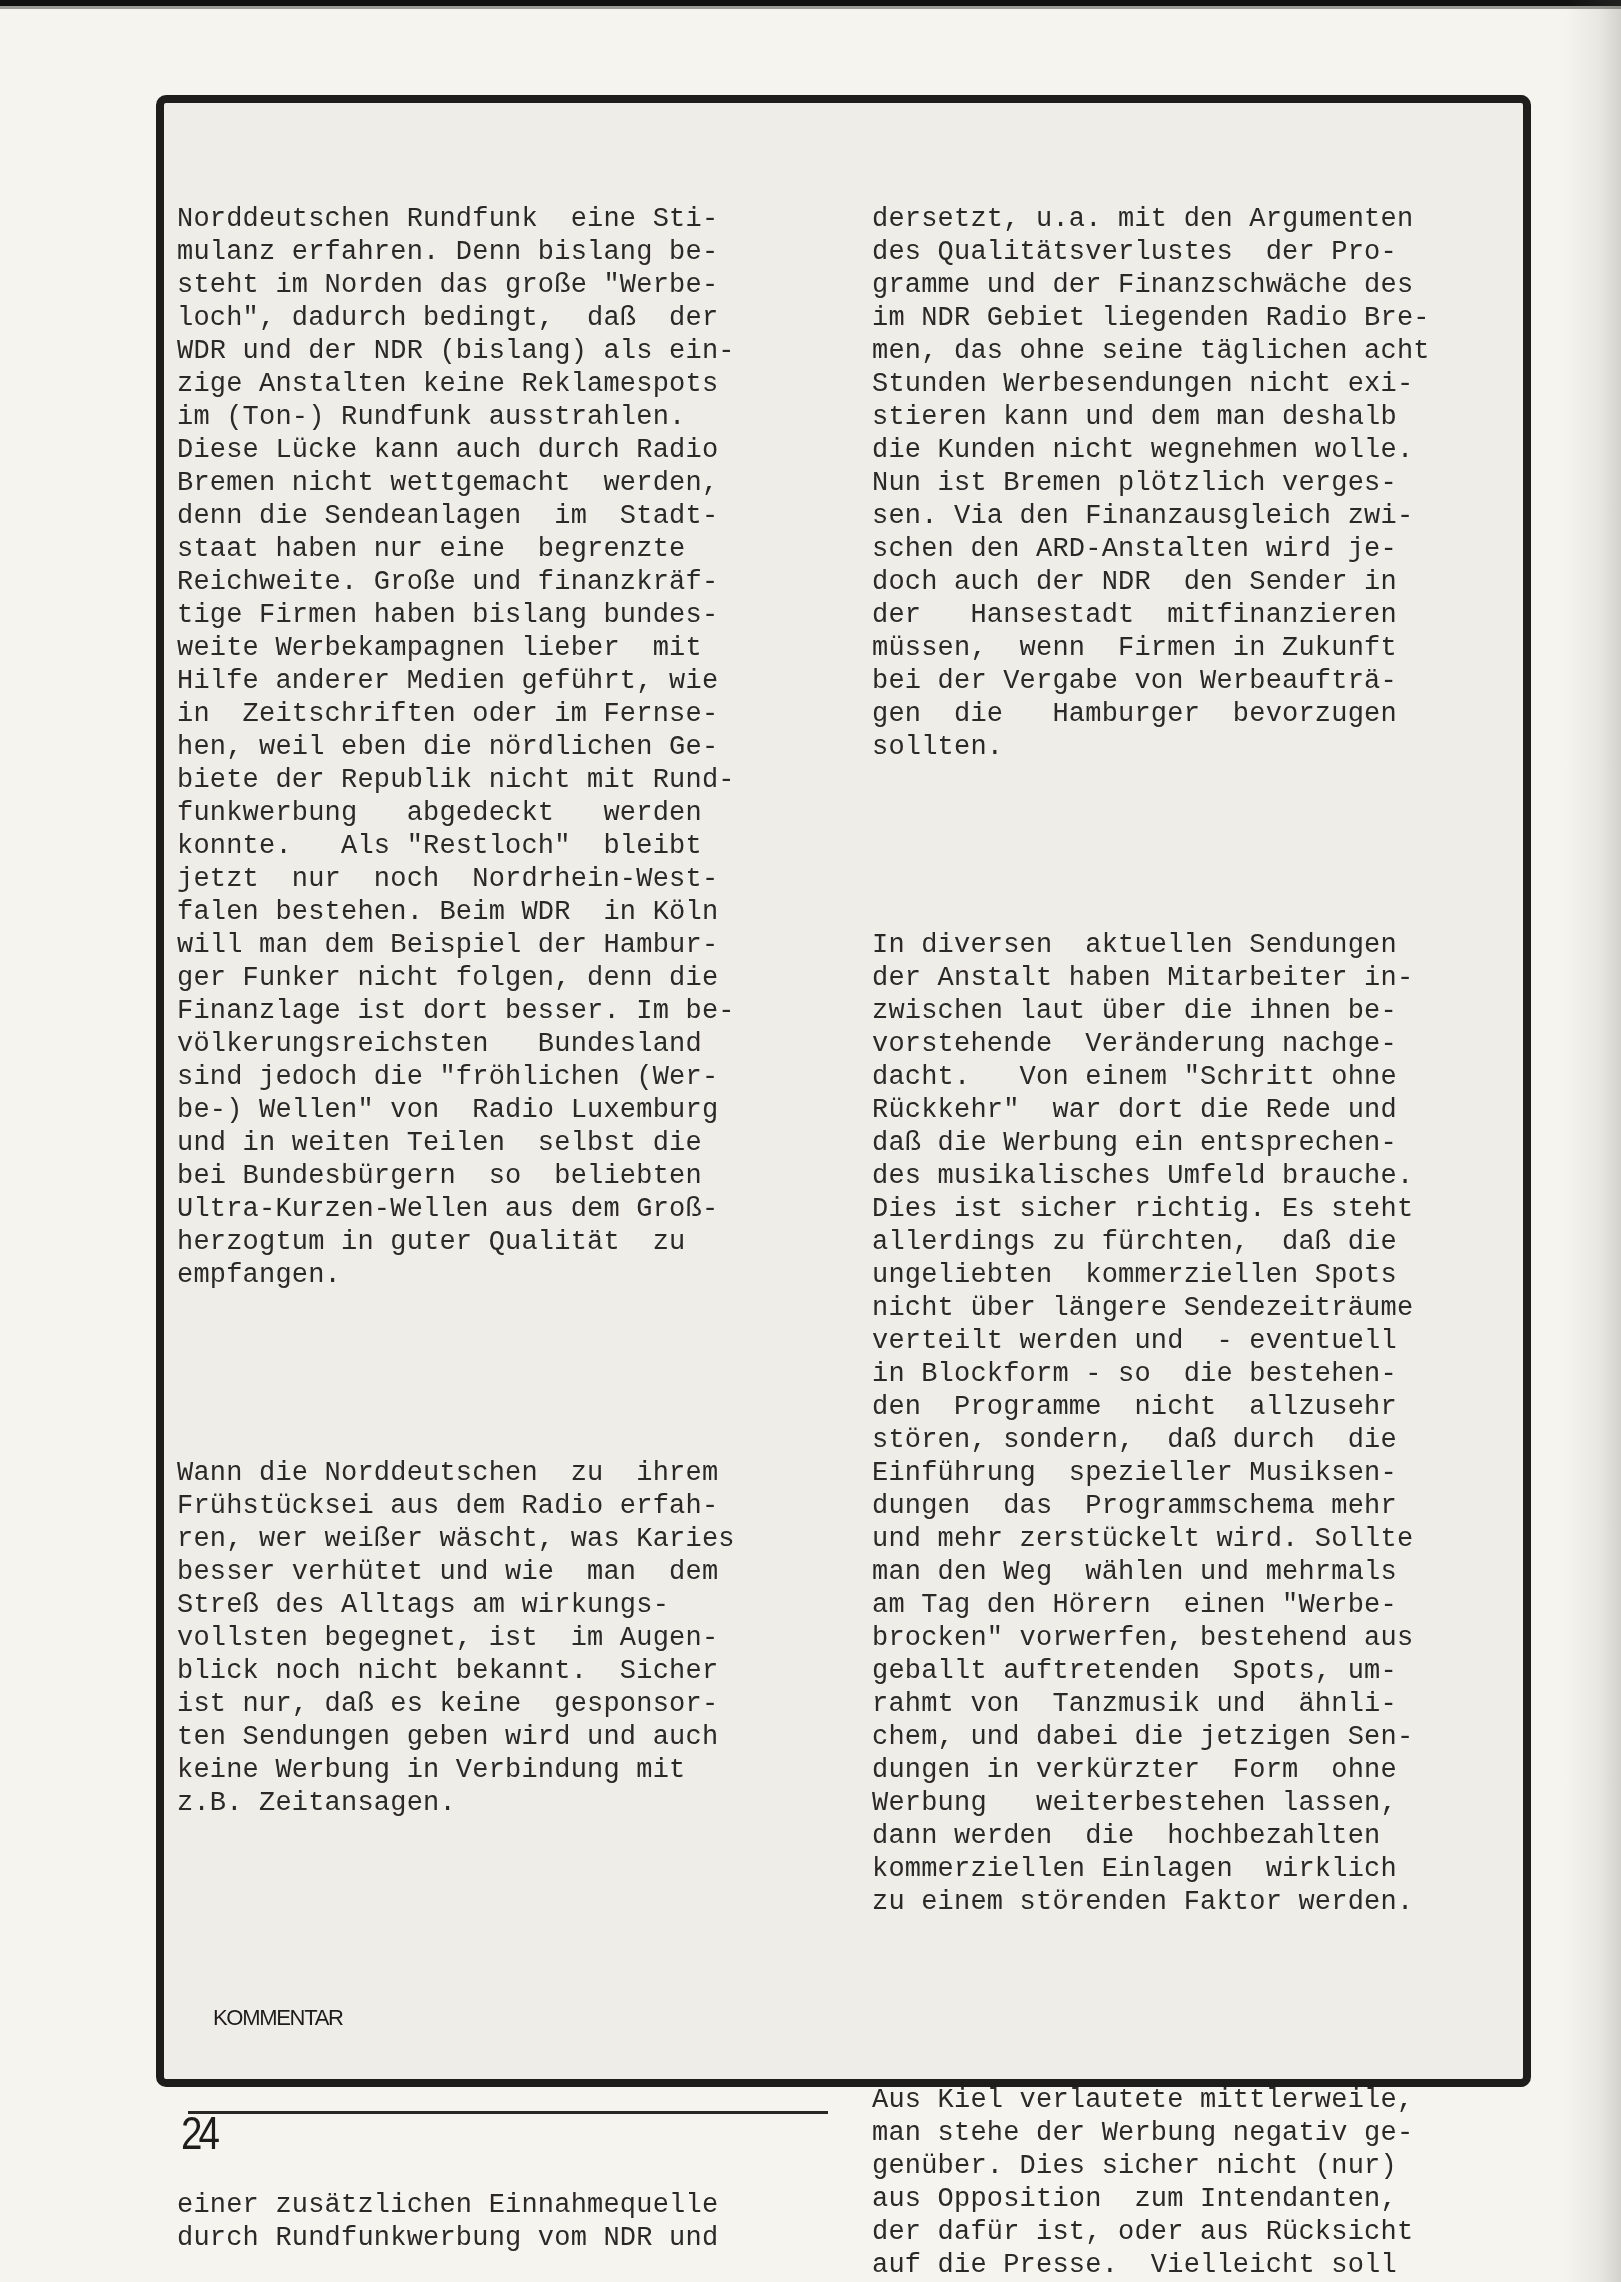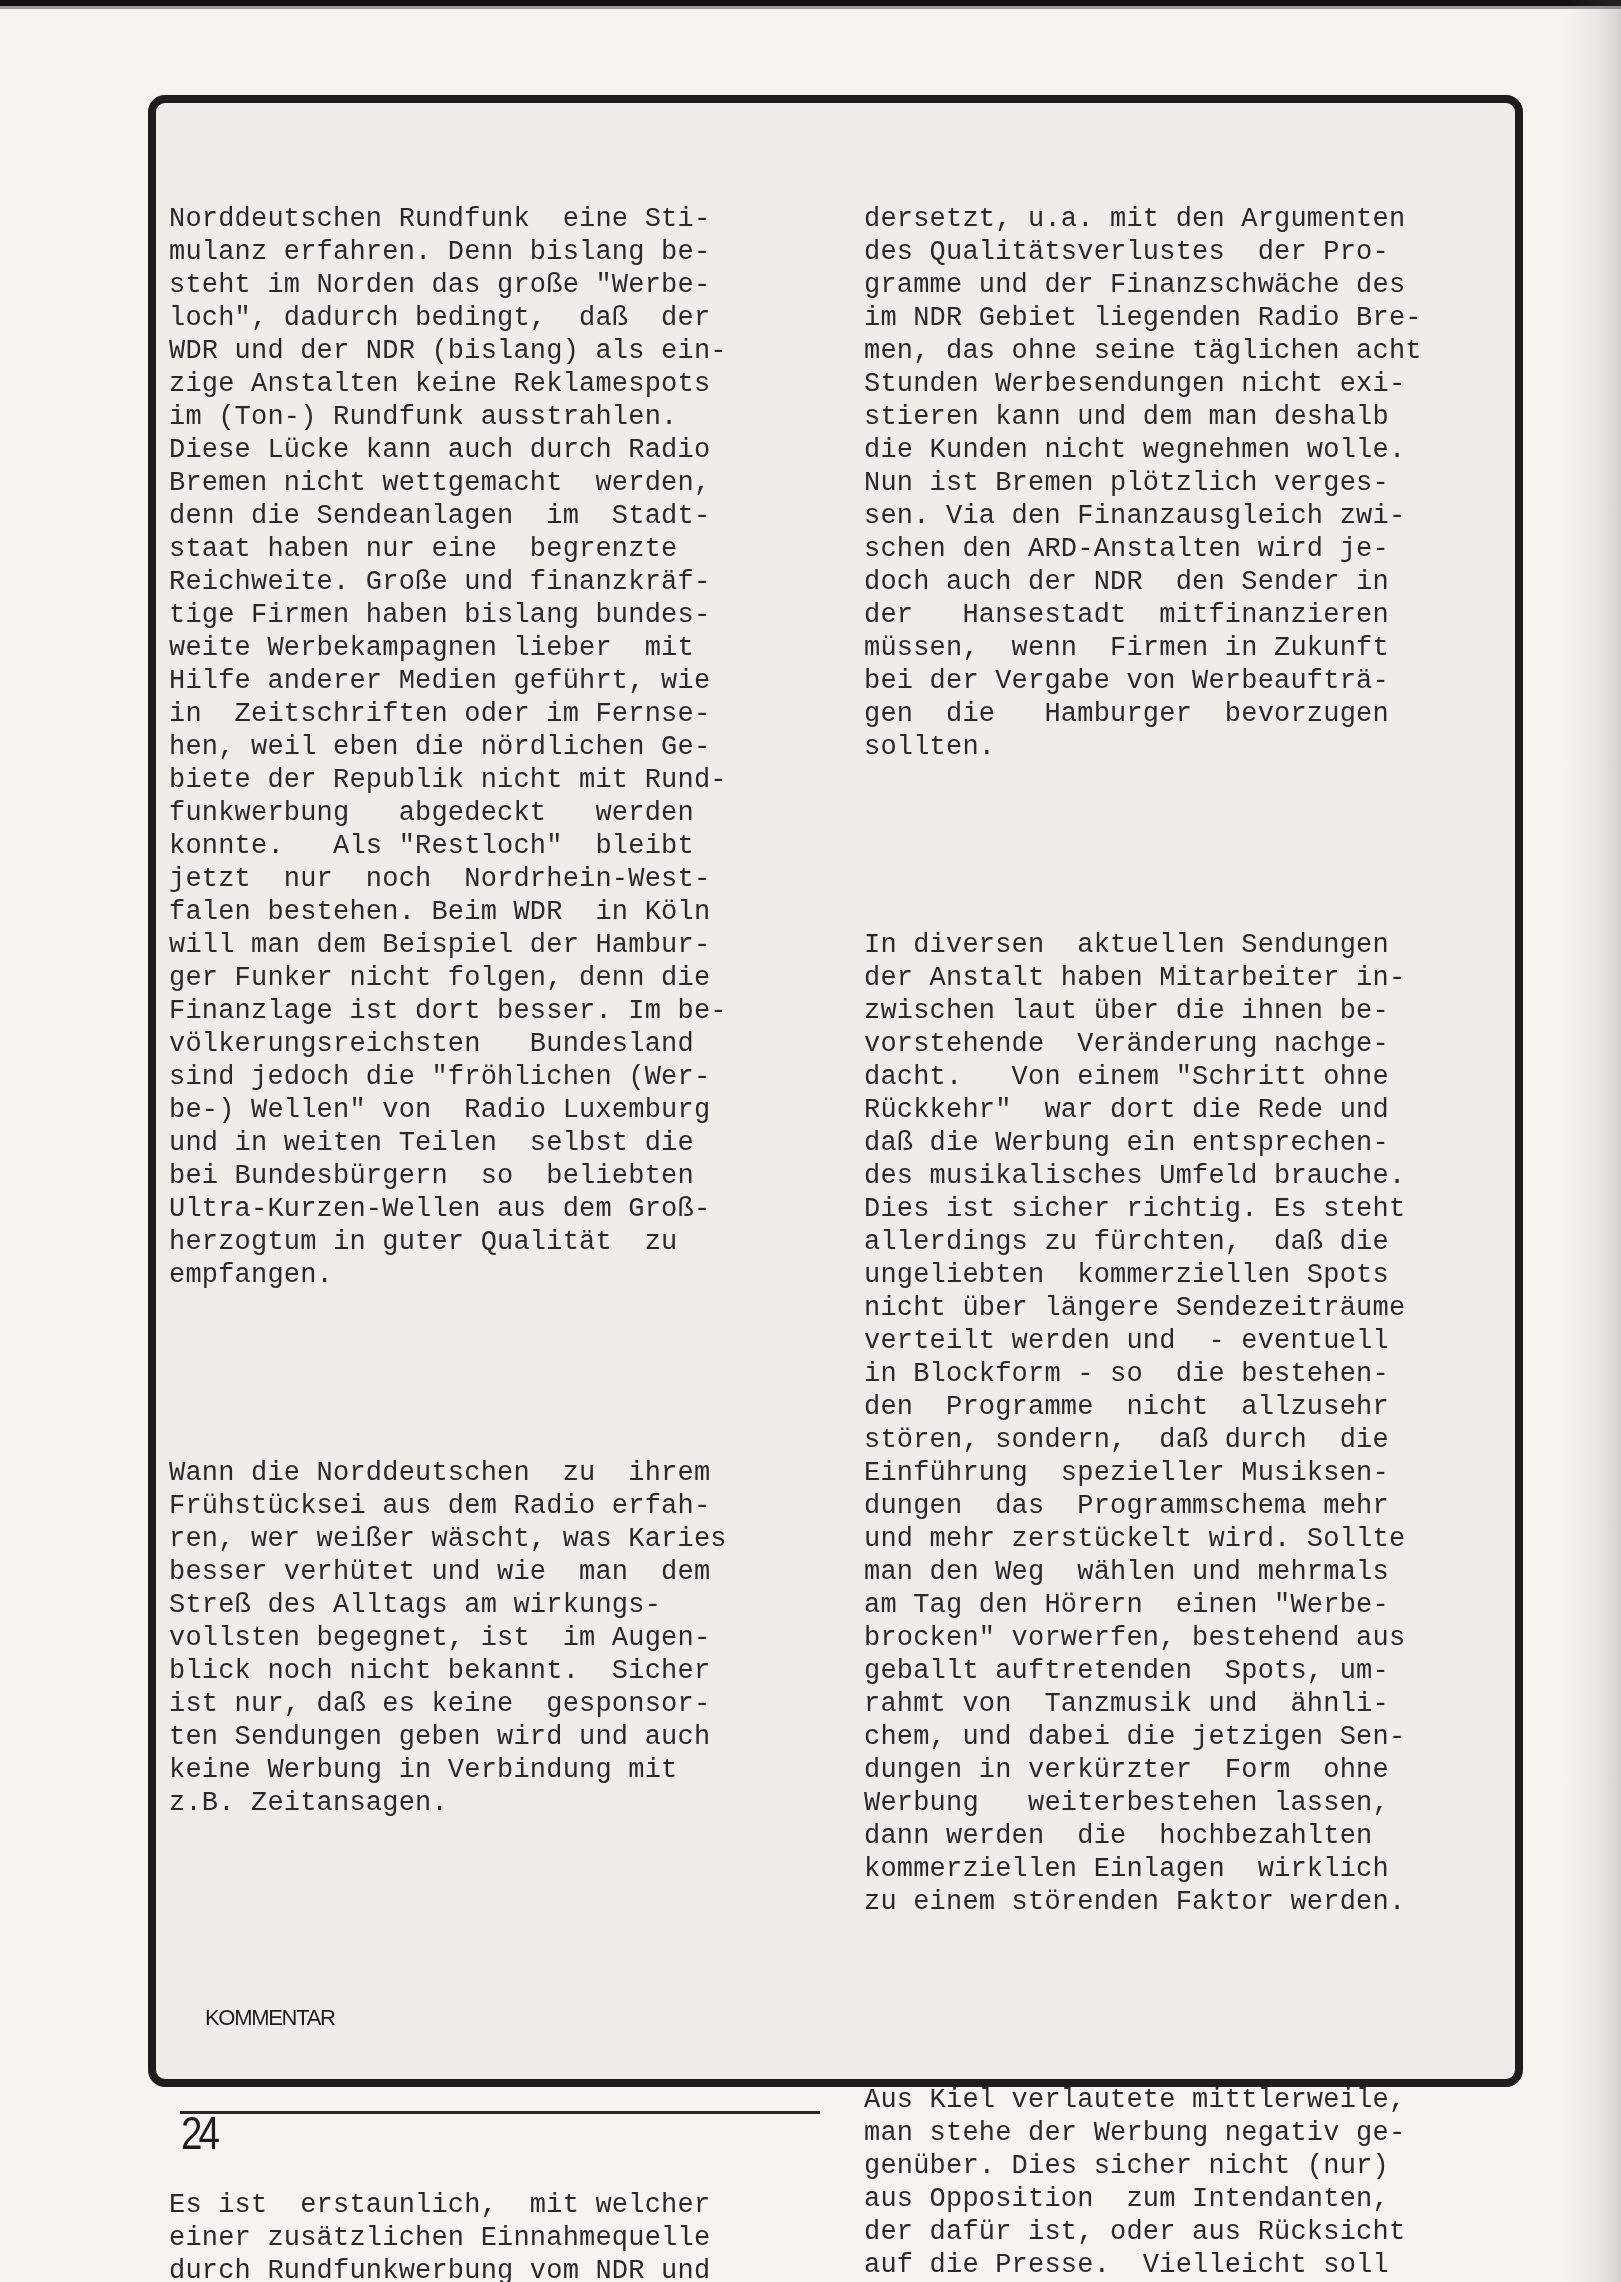--- a/index.html
+++ b/index.html
@@ -22,27 +22,27 @@
     background: linear-gradient(#111 0 5.6px, #9a9a96 5.6px 8.5px);
   }
   .scan-right {
     position: absolute;
     right: 0; top: 0;
     width: 56px; height: 2282px;
     background: linear-gradient(90deg, rgba(0,0,0,0) 0%, rgba(120,118,112,0.10) 60%, rgba(90,88,84,0.22) 100%);
   }
   .frame {
     position: absolute;
-    left: 148px;
+    left: 156px;
     top: 95px;
     width: 1375px;
     height: 1992px;
     box-sizing: border-box;
     border: 8.5px solid #1f1d1c;
-    border-radius: 17px;
+    border-radius: 10px;
     background: #efede8;
   }
   .col {
     position: absolute;
     top: 34px;
     font-size: 27px;
     line-height: 33px;
     letter-spacing: 0.2px;
     white-space: pre;
     color: #2b2927;
@@ -93,21 +93,21 @@
 <div class="frame">
 
   <div class="col col-left">
     <div><span class="line">Norddeutschen Rundfunk  eine Sti-</span><span class="line">mulanz erfahren. Denn bislang be-</span><span class="line">steht im Norden das große "Werbe-</span><span class="line">loch", dadurch bedingt,  daß  der</span><span class="line">WDR und der NDR (bislang) als ein-</span><span class="line">zige Anstalten keine Reklamespots</span><span class="line">im (Ton-) Rundfunk ausstrahlen.</span><span class="line">Diese Lücke kann auch durch Radio</span><span class="line">Bremen nicht wettgemacht  werden,</span><span class="line">denn die Sendeanlagen  im  Stadt-</span><span class="line">staat haben nur eine  begrenzte</span><span class="line">Reichweite. Große und finanzkräf-</span><span class="line">tige Firmen haben bislang bundes-</span><span class="line">weite Werbekampagnen lieber  mit</span><span class="line">Hilfe anderer Medien geführt, wie</span><span class="line">in  Zeitschriften oder im Fernse-</span><span class="line">hen, weil eben die nördlichen Ge-</span><span class="line">biete der Republik nicht mit Rund-</span><span class="line">funkwerbung   abgedeckt   werden</span><span class="line">konnte.   Als "Restloch"  bleibt</span><span class="line">jetzt  nur  noch  Nordrhein-West-</span><span class="line">falen bestehen. Beim WDR  in Köln</span><span class="line">will man dem Beispiel der Hambur-</span><span class="line">ger Funker nicht folgen, denn die</span><span class="line">Finanzlage ist dort besser. Im be-</span><span class="line">völkerungsreichsten   Bundesland</span><span class="line">sind jedoch die "fröhlichen (Wer-</span><span class="line">be-) Wellen" von  Radio Luxemburg</span><span class="line">und in weiten Teilen  selbst die</span><span class="line">bei Bundesbürgern  so  beliebten</span><span class="line">Ultra-Kurzen-Wellen aus dem Groß-</span><span class="line">herzogtum in guter Qualität  zu</span><span class="line">empfangen.</span></div>
     <span class="gap"></span>
     <div><span class="line">Wann die Norddeutschen  zu  ihrem</span><span class="line">Frühstücksei aus dem Radio erfah-</span><span class="line">ren, wer weißer wäscht, was Karies</span><span class="line">besser verhütet und wie  man  dem</span><span class="line">Streß des Alltags am wirkungs-</span><span class="line">vollsten begegnet, ist  im Augen-</span><span class="line">blick noch nicht bekannt.  Sicher</span><span class="line">ist nur, daß es keine  gesponsor-</span><span class="line">ten Sendungen geben wird und auch</span><span class="line">keine Werbung in Verbindung mit</span><span class="line">z.B. Zeitansagen.</span></div>
 
     <div class="kommentar-block">
       <span class="kommentar-heading">KOMMENTAR</span>
       <span class="kommentar-rule"></span>
-      <div><span class="line">Es ist  erstaunlich,  mit welcher</span><span class="line">einer zusätzlichen Einnahmequelle</span><span class="line">durch Rundfunkwerbung vom NDR und</span></div>
+      <div><span class="line">einer zusätzlichen Einnahmequelle</span><span class="line">durch Rundfunkwerbung vom NDR und</span></div>
     </div>
   </div>
 
   <div class="col col-right">
     <div><span class="line">dersetzt, u.a. mit den Argumenten</span><span class="line">des Qualitätsverlustes  der Pro-</span><span class="line">gramme und der Finanzschwäche des</span><span class="line">im NDR Gebiet liegenden Radio Bre-</span><span class="line">men, das ohne seine täglichen acht</span><span class="line">Stunden Werbesendungen nicht exi-</span><span class="line">stieren kann und dem man deshalb</span><span class="line">die Kunden nicht wegnehmen wolle.</span><span class="line">Nun ist Bremen plötzlich verges-</span><span class="line">sen. Via den Finanzausgleich zwi-</span><span class="line">schen den ARD-Anstalten wird je-</span><span class="line">doch auch der NDR  den Sender in</span><span class="line">der   Hansestadt  mitfinanzieren</span><span class="line">müssen,  wenn  Firmen in Zukunft</span><span class="line">bei der Vergabe von Werbeaufträ-</span><span class="line">gen  die   Hamburger  bevorzugen</span><span class="line">sollten.</span></div>
     <span class="gap"></span>
     <div><span class="line">In diversen  aktuellen Sendungen</span><span class="line">der Anstalt haben Mitarbeiter in-</span><span class="line">zwischen laut über die ihnen be-</span><span class="line">vorstehende  Veränderung nachge-</span><span class="line">dacht.   Von einem "Schritt ohne</span><span class="line">Rückkehr"  war dort die Rede und</span><span class="line">daß die Werbung ein entsprechen-</span><span class="line">des musikalisches Umfeld brauche.</span><span class="line">Dies ist sicher richtig. Es steht</span><span class="line">allerdings zu fürchten,  daß die</span><span class="line">ungeliebten  kommerziellen Spots</span><span class="line">nicht über längere Sendezeiträume</span><span class="line">verteilt werden und  - eventuell</span><span class="line">in Blockform - so  die bestehen-</span><span class="line">den  Programme  nicht  allzusehr</span><span class="line">stören, sondern,  daß durch  die</span><span class="line">Einführung  spezieller Musiksen-</span><span class="line">dungen  das  Programmschema mehr</span><span class="line">und mehr zerstückelt wird. Sollte</span><span class="line">man den Weg  wählen und mehrmals</span><span class="line">am Tag den Hörern  einen "Werbe-</span><span class="line">brocken" vorwerfen, bestehend aus</span><span class="line">geballt auftretenden  Spots, um-</span><span class="line">rahmt von  Tanzmusik und  ähnli-</span><span class="line">chem, und dabei die jetzigen Sen-</span><span class="line">dungen in verkürzter  Form  ohne</span><span class="line">Werbung   weiterbestehen lassen,</span><span class="line">dann werden  die  hochbezahlten</span><span class="line">kommerziellen Einlagen  wirklich</span><span class="line">zu einem störenden Faktor werden.</span></div>
     <span class="gap"></span>
     <div><span class="line">Aus Kiel verlautete mittlerweile,</span><span class="line">man stehe der Werbung negativ ge-</span><span class="line">genüber. Dies sicher nicht (nur)</span><span class="line">aus Opposition  zum Intendanten,</span><span class="line">der dafür ist, oder aus Rücksicht</span><span class="line">auf die Presse.  Vielleicht soll</span><span class="line">der Werbemarkt für einen eigenen</span></div>
     

